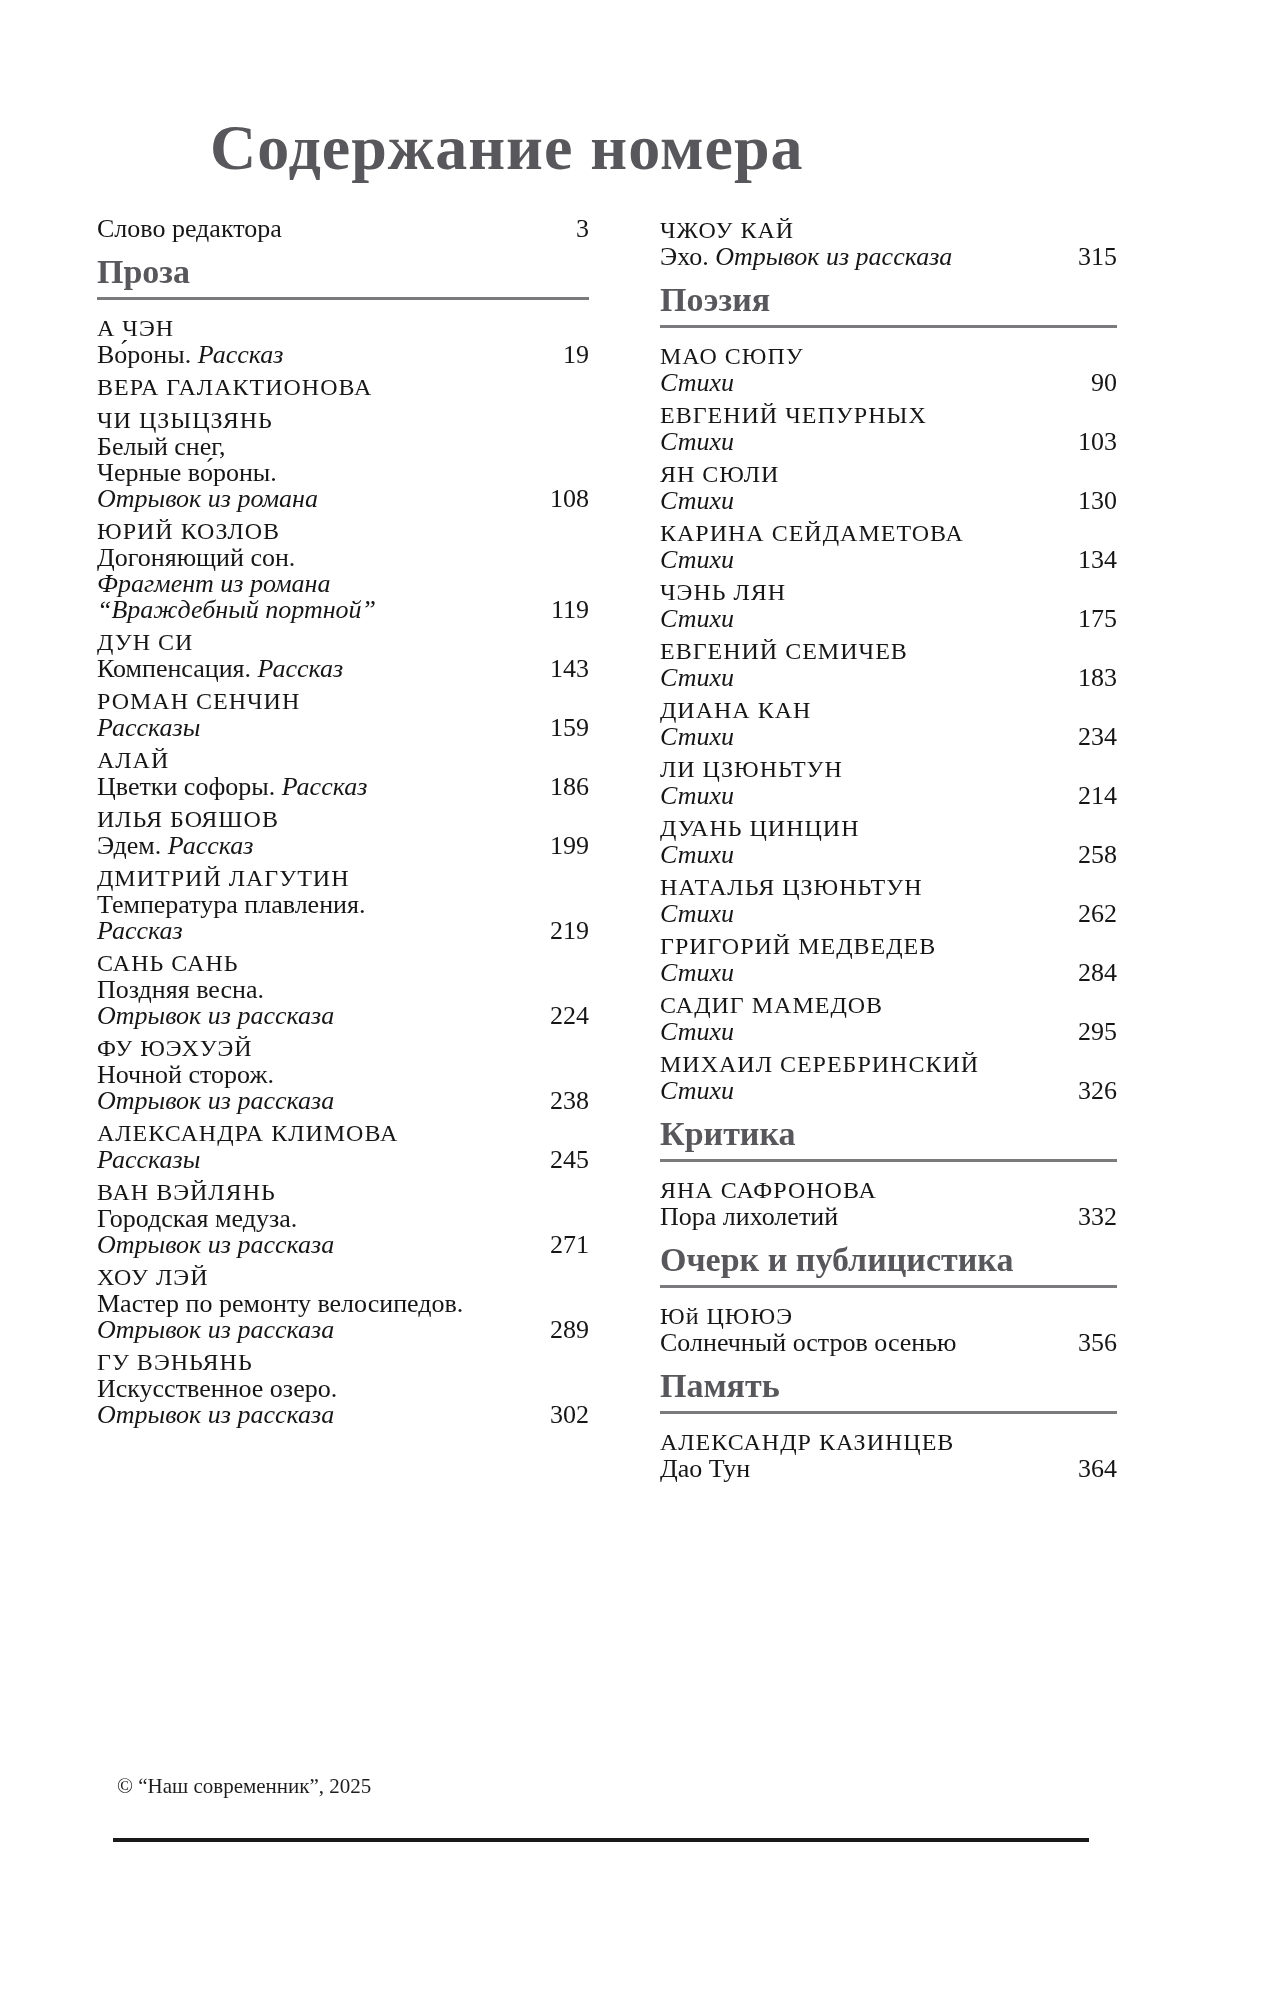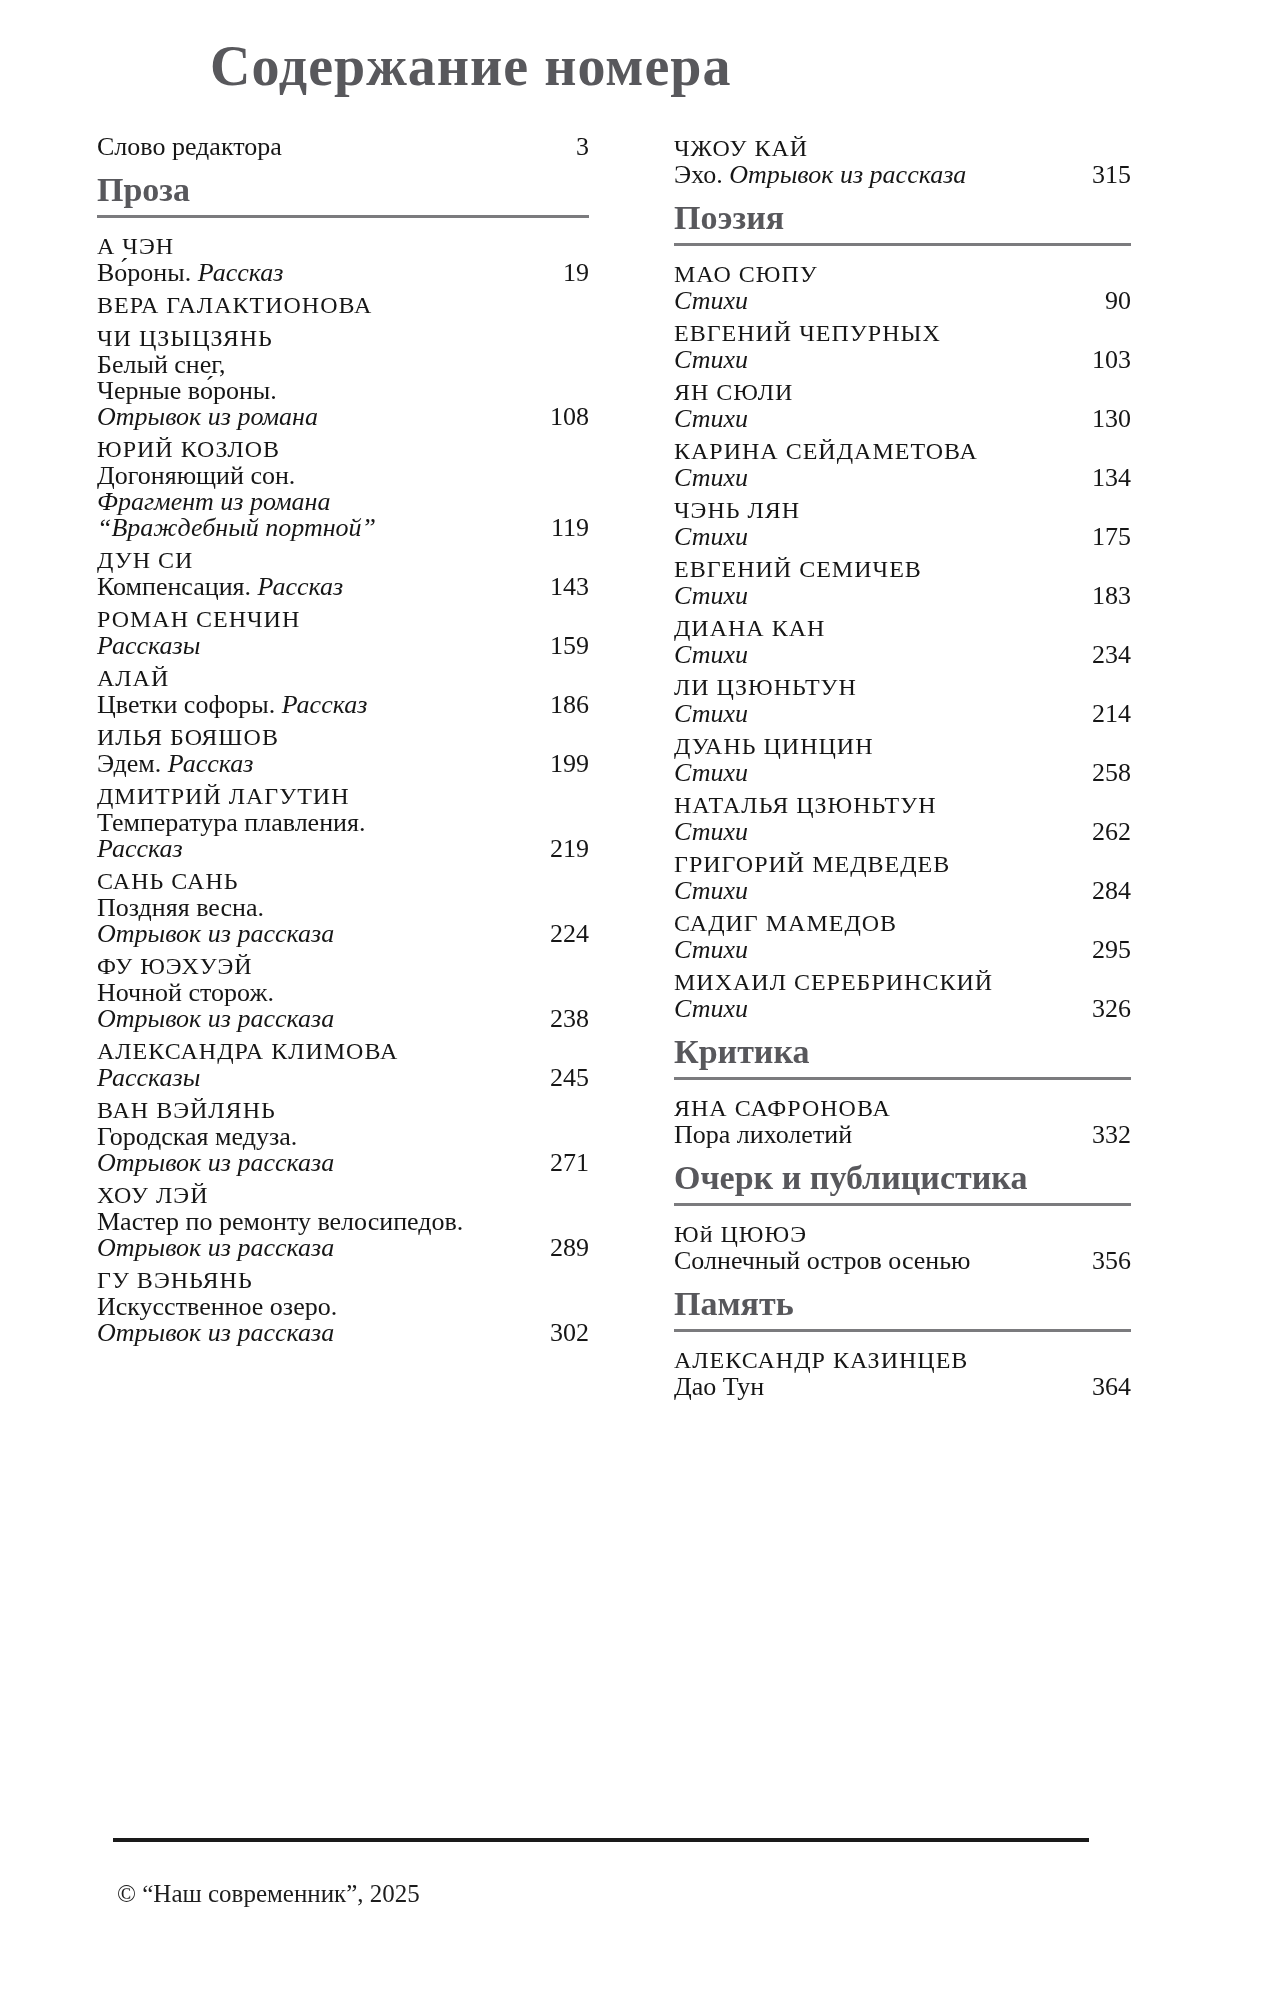--- a/index.html
+++ b/index.html
@@ -7,32 +7,31 @@
     position: relative;
     width: 1269px;
     height: 2000px;
     background: #ffffff;
     font-family: "Liberation Serif", serif;
     color: #161616;
     overflow: hidden;
   }
   .title {
     margin: 0;
-    padding: 36px 0 0 210px;
-    font-size: 56px;
+    padding: 118px 0 0 210px;
+    font-size: 64px;
     line-height: 60px;
     font-weight: bold;
     letter-spacing: 1px;
     color: #58585c;
   }
   .columns {
     display: flex;
     margin-top: 38px;
     padding-left: 97px;
-    gap: 14px;
   }
   .col-left  { width: 492px; }
   .col-right { width: 457px; margin-left: 71px; }
 
   .toc-entry { margin-bottom: 5px; }
   .author {
     font-size: 24px;
     line-height: 28px;
     letter-spacing: 1px;
     white-space: nowrap;
@@ -62,22 +61,22 @@
   .footer-rule {
     position: absolute;
     left: 113px;
     top: 1838px;
     width: 976px;
     border-top: 4px solid #1a1a1a;
   }
   .footer {
     position: absolute;
     left: 117px;
-    top: 1882px;
-    font-size: 25px;
+    top: 1774px;
+    font-size: 21px;
     line-height: 24px;
     color: #1d1d1d;
   }
 </style>
 </head>
 <body>
 
 <div class="page">
   <h1 class="title">Содержание номера</h1>
   <div class="columns">

